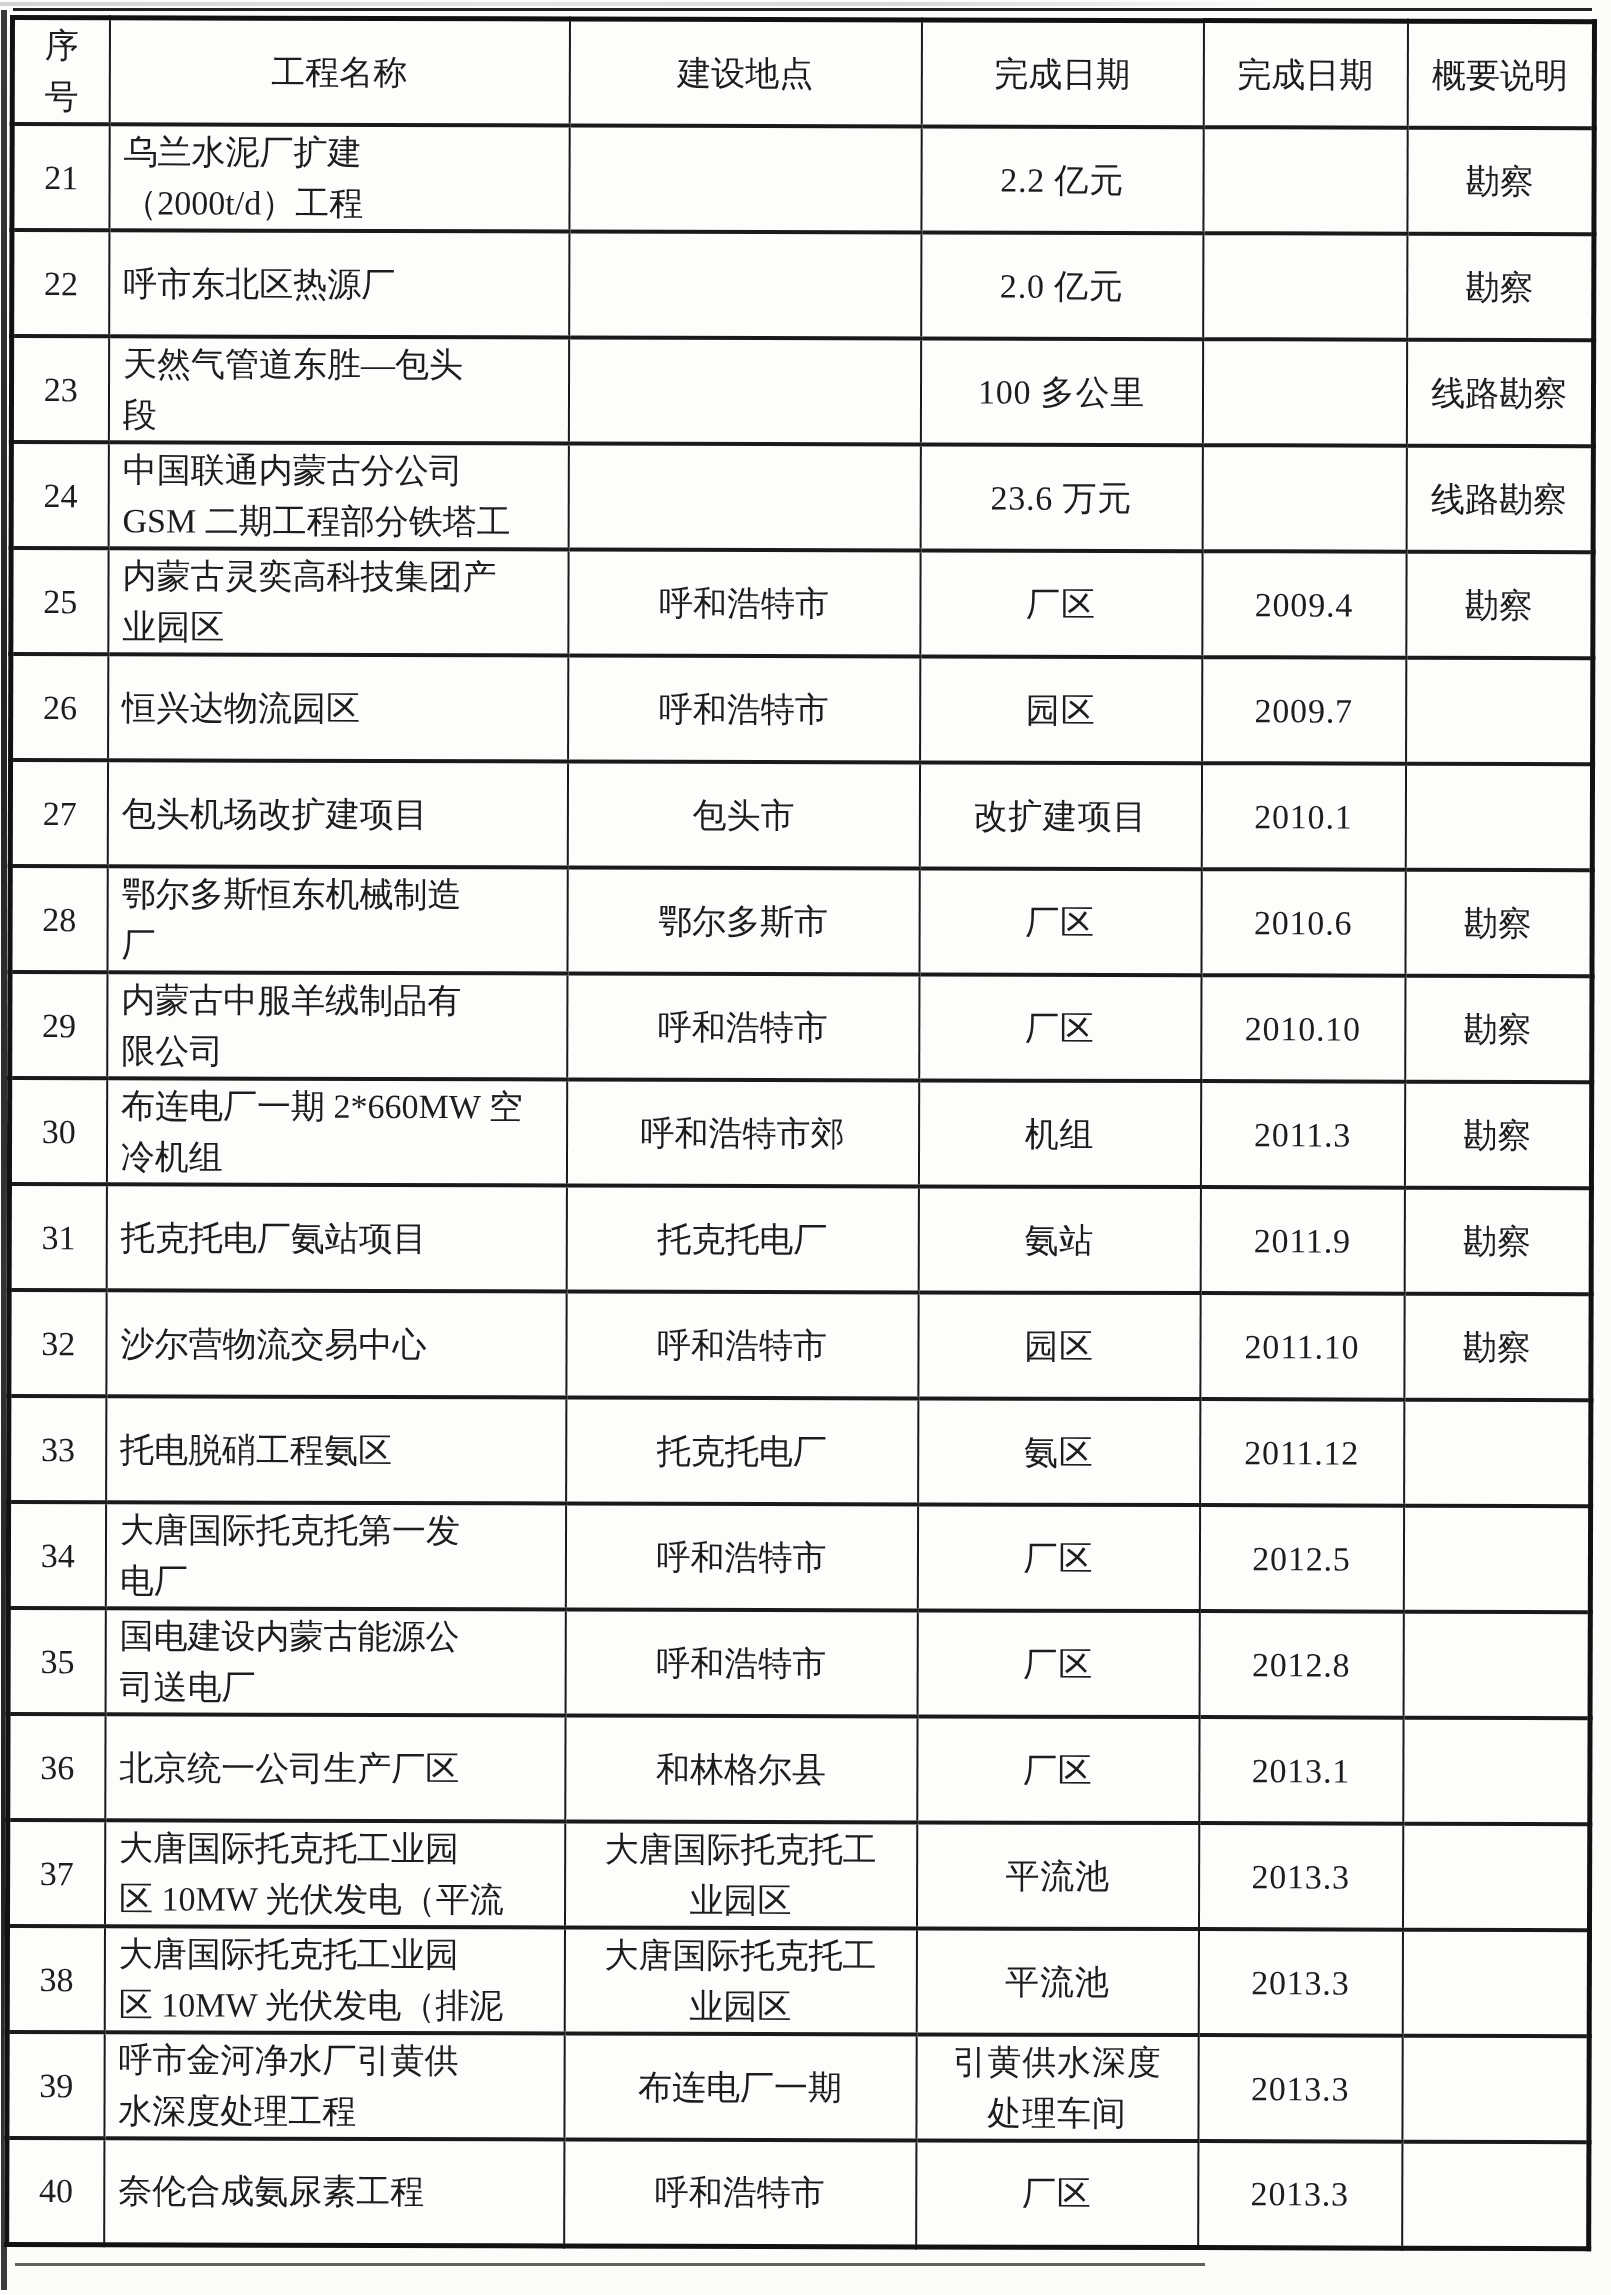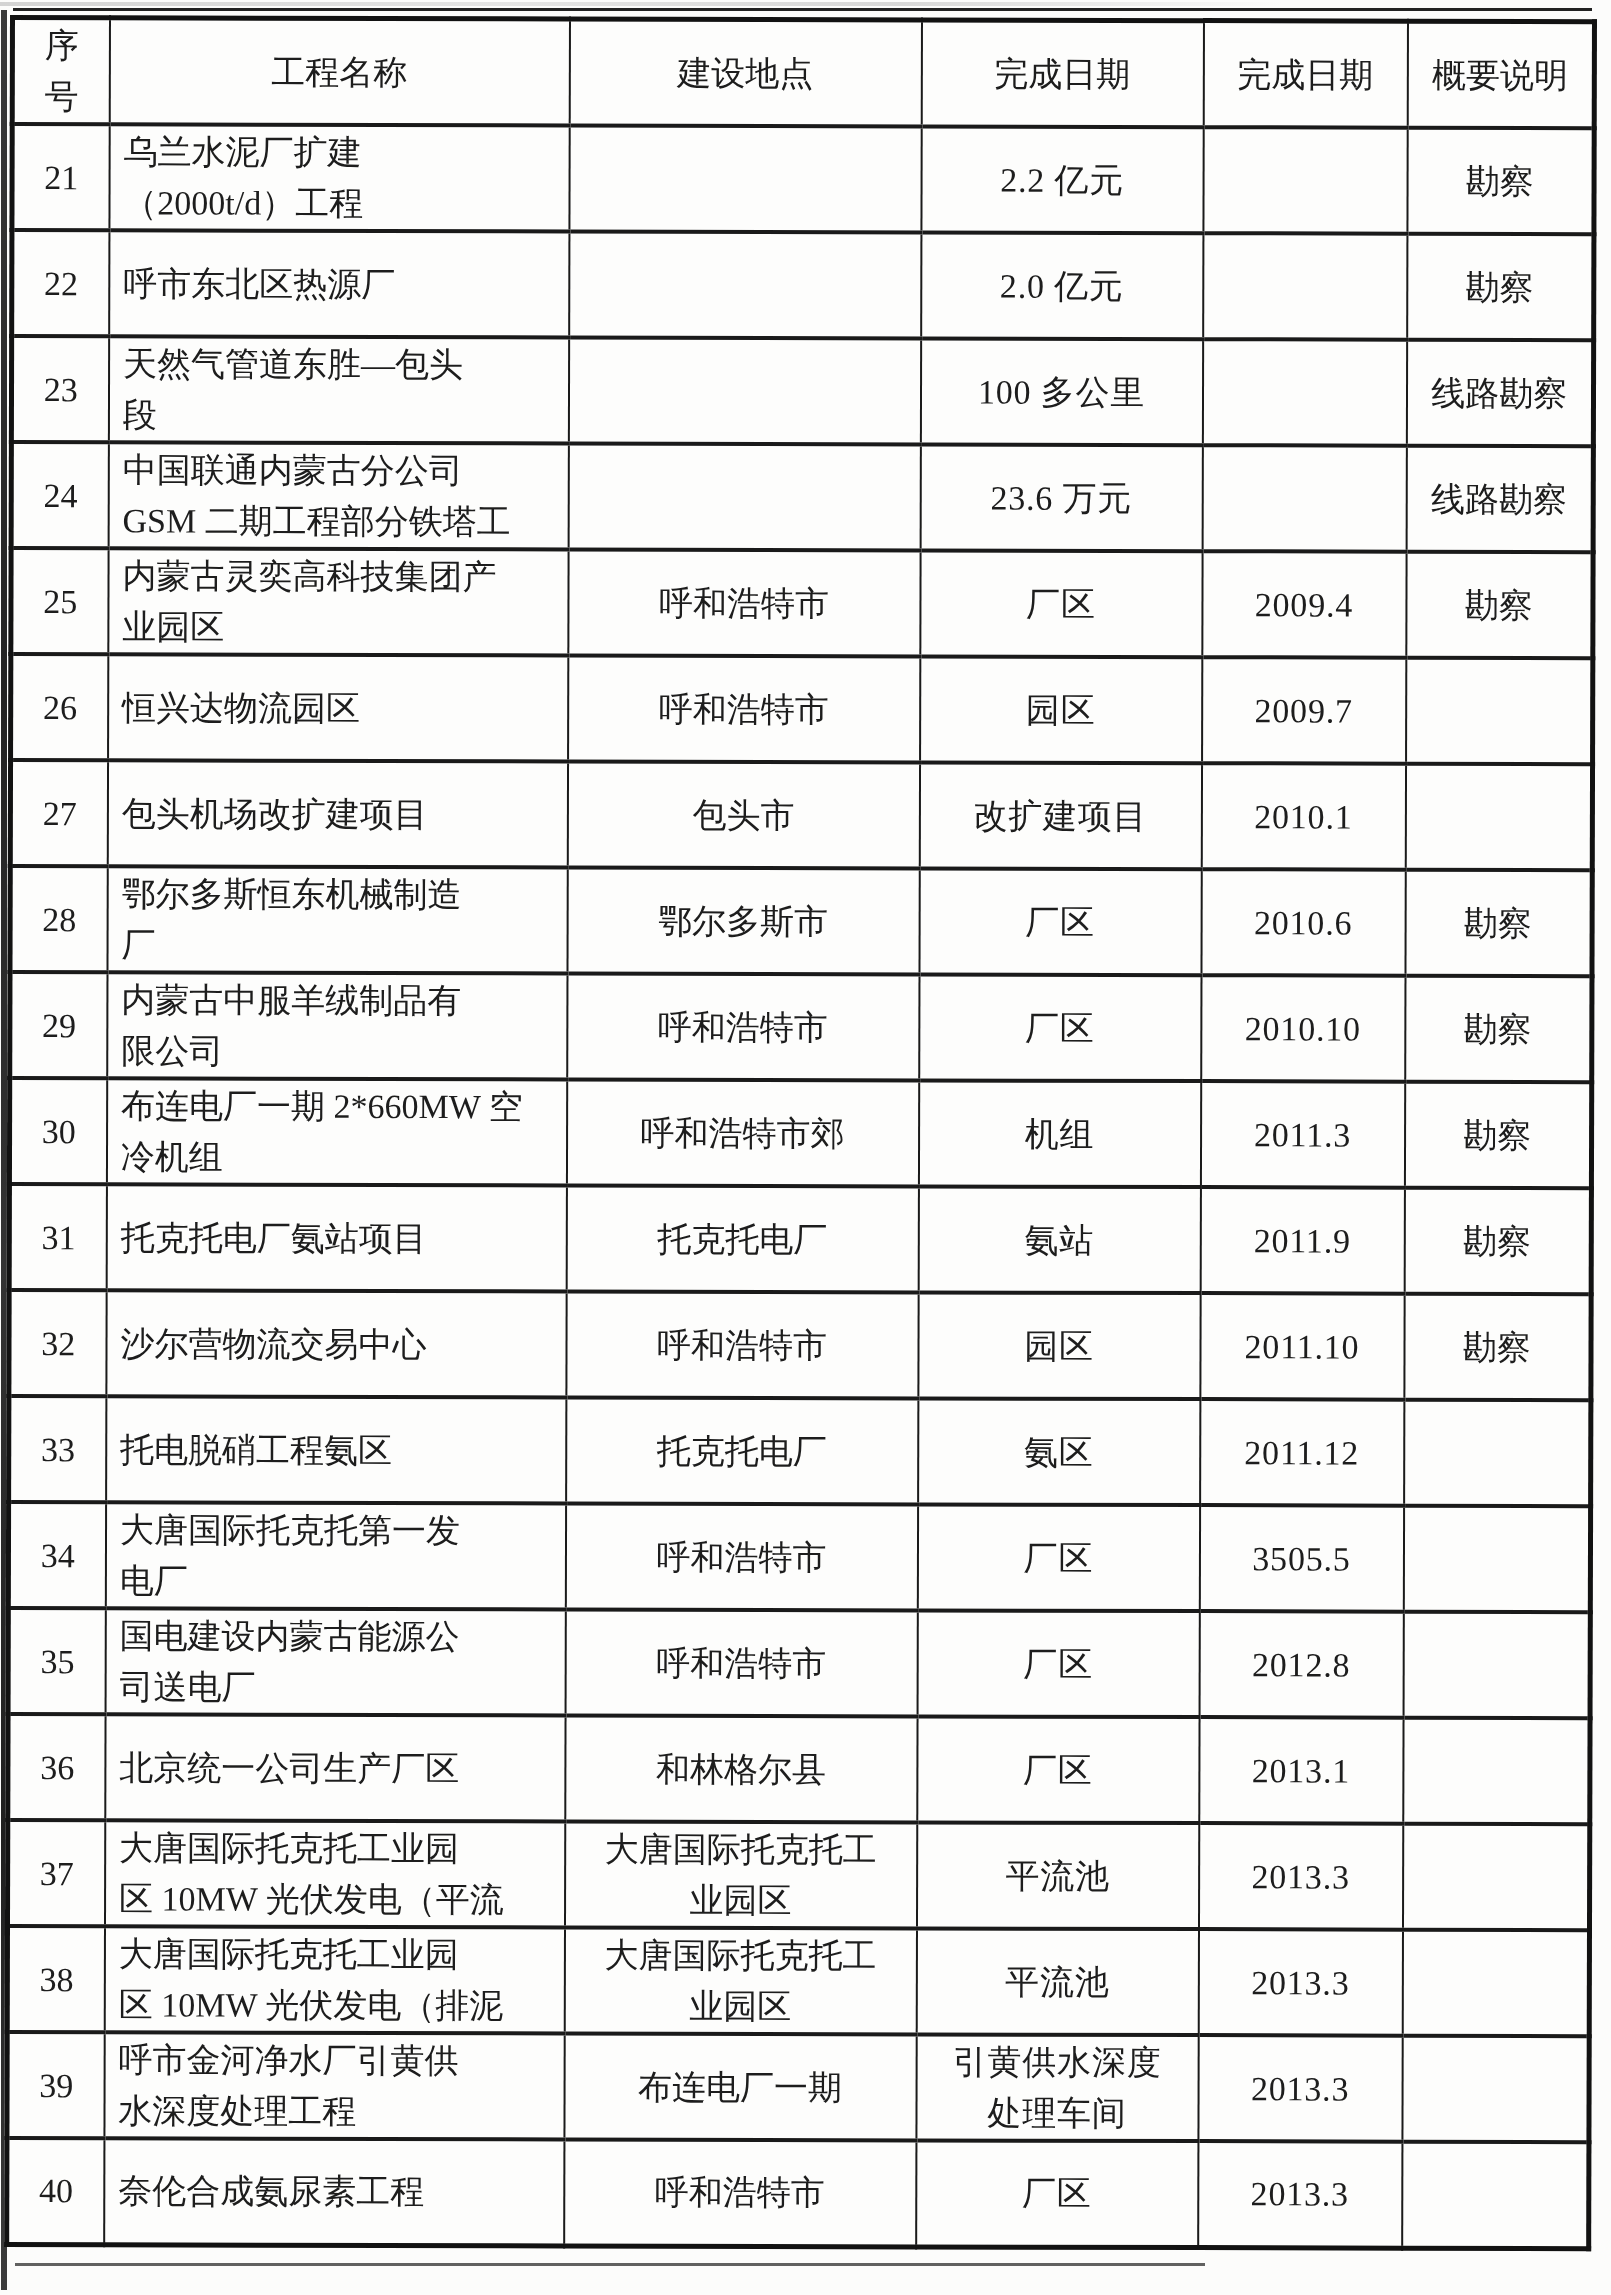--- a/index.html
+++ b/index.html
@@ -222,21 +222,21 @@
       <td class="c-date">2011.12</td>
       <td class="c-sum"></td>
     </tr>
 
     <tr>
       <td class="c-no">34</td>
       <td class="c-name">大唐国际托克托第一发
 电厂</td>
       <td class="c-loc">呼和浩特市</td>
       <td class="c-scale">厂区</td>
-      <td class="c-date">3505.5</td>
+      <td class="c-date">2012.5</td>
       <td class="c-sum"></td>
     </tr>
 
     <tr>
       <td class="c-no">35</td>
       <td class="c-name">国电建设内蒙古能源公
 司送电厂</td>
       <td class="c-loc">呼和浩特市</td>
       <td class="c-scale">厂区</td>
       <td class="c-date">2012.8</td>

